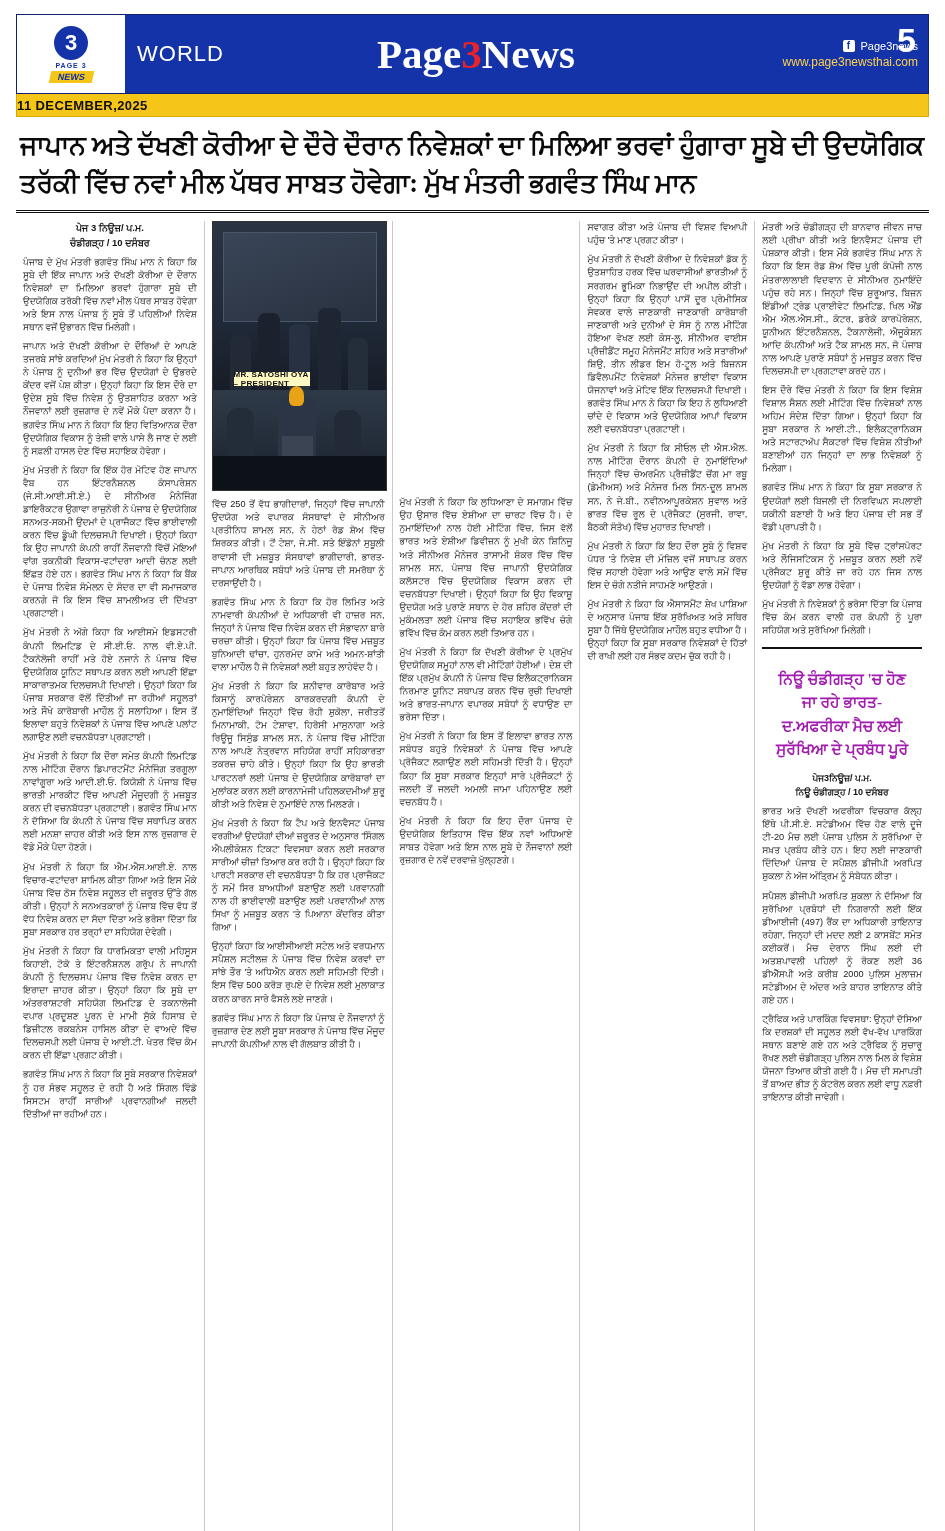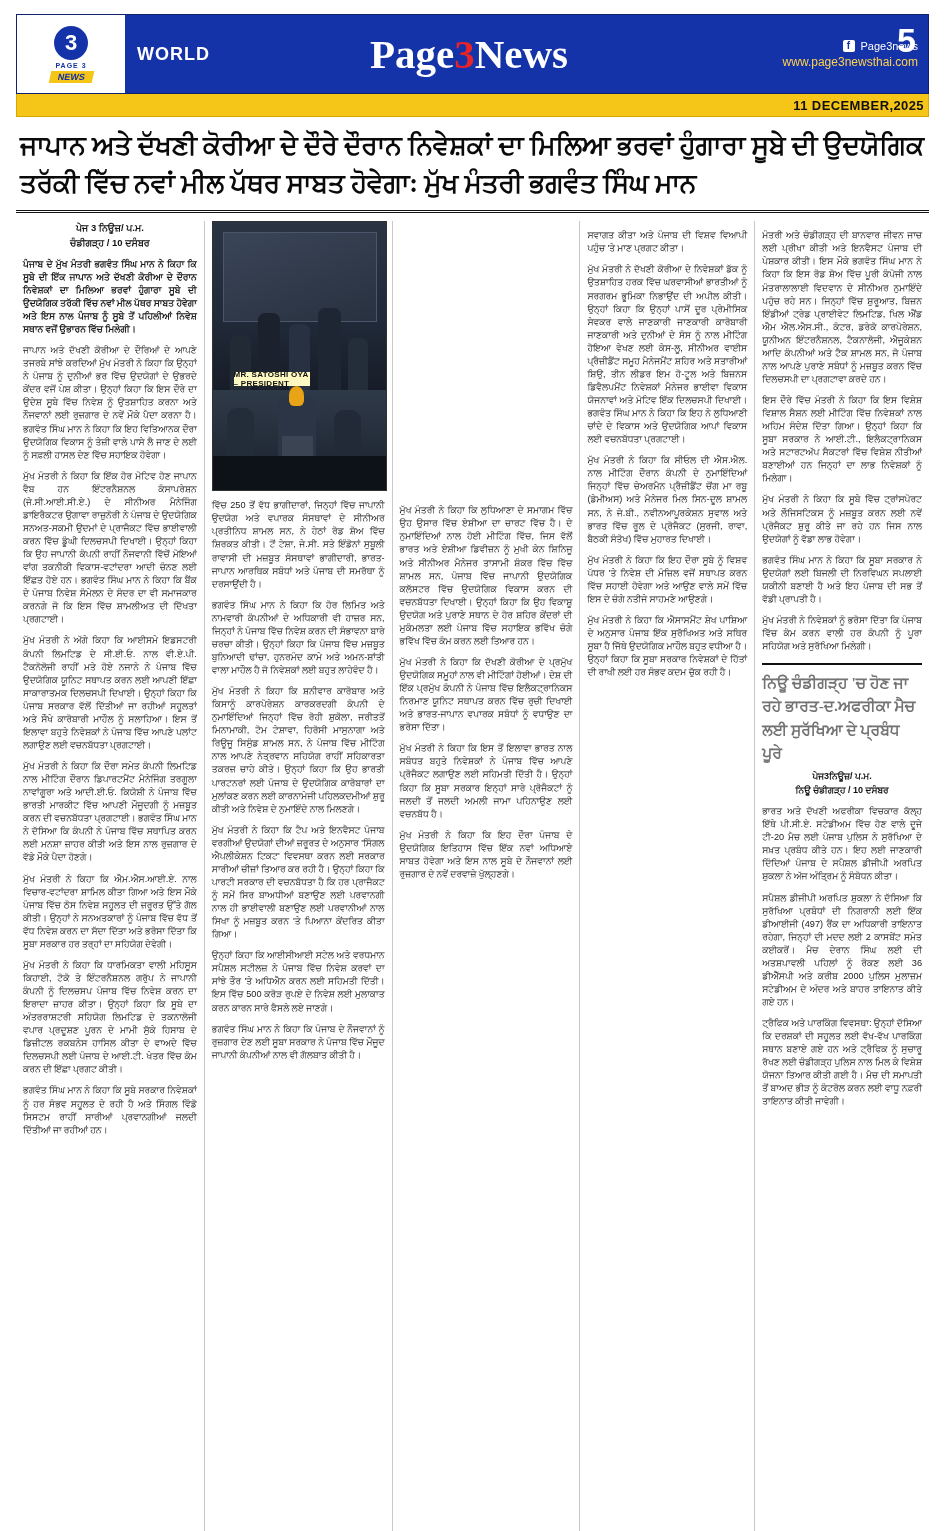--- a/index.html
+++ b/index.html
@@ -6,50 +6,50 @@
   body{width:945px;height:1531px;font-family:"Liberation Sans",sans-serif;color:#111;}
   .page{position:relative;width:945px;height:1531px;background:#fff;box-sizing:border-box;padding:14px 16px 10px 16px;}
 
   
   .masthead{position:relative;height:78px;background:#1533a8;border:1px solid #0e2270;display:flex;align-items:stretch;}
   .logo-box{width:108px;background:#ffffff;display:flex;flex-direction:column;align-items:center;justify-content:center;border-right:2px solid #1533a8;}
   .logo-circle{width:34px;height:34px;border-radius:50%;background:#1533a8;color:#fff;font-weight:bold;font-size:22px;display:flex;align-items:center;justify-content:center;line-height:1;}
   .logo-sub{font-size:7px;color:#1533a8;letter-spacing:1px;font-weight:bold;margin-top:2px;}
   .logo-news{background:#f5c518;color:#1533a8;font-size:9px;font-weight:bold;padding:1px 8px;margin-top:2px;transform:skewX(-12deg);}
   .section-tab{display:flex;align-items:center;padding:0 18px 0 10px;}
-  .section-tab span{color:#ffffff;font-size:18px;font-weight:bold;letter-spacing:1px;}
+  .section-tab span{color:#ffffff;font-size:22px;font-weight:normal;letter-spacing:1px;}
   .brand{flex:1;display:flex;align-items:center;justify-content:center;}
   .brand-txt{font-family:"Liberation Serif",serif;font-size:41px;font-weight:bold;color:#ffffff;letter-spacing:0px;}
   .brand-txt .red{color:#e8232a;}
   .right-info{width:208px;display:flex;flex-direction:column;align-items:flex-end;justify-content:center;padding-right:10px;color:#fff;}
   .right-row{display:flex;align-items:center;gap:6px;}
   .fb-icon{width:12px;height:12px;border-radius:2px;background:#fff;color:#1533a8;font-size:10px;font-weight:bold;line-height:12px;text-align:center;}
   .handle{font-size:11px;}
   .site{font-size:12px;color:#ffd24d;margin-top:3px;}
   .pageno{position:absolute;right:12px;top:6px;font-size:34px;font-weight:bold;color:#ffffff;}
-  .datebar{height:22px;background:#f5c518;border:1px solid #d6a800;border-top:none;display:flex;align-items:center;justify-content:flex-end;padding-right:4px;}
+  .datebar{height:22px;background:#f5c518;border:1px solid #d6a800;border-top:none;display:flex;align-items:center;justify-content:flex-start;padding-right:12px;}
   .datebar span{font-size:13px;font-weight:bold;color:#101010;letter-spacing:.4px;}
 
   
   .headline{margin-top:10px;padding:0 4px 8px 4px;border-bottom:3px double #111;}
   .headline h1{margin:0;font-family:"Liberation Serif",serif;font-size:26.5px;line-height:1.42;font-weight:bold;text-align:left;color:#0a0a0a;letter-spacing:-0.2px;}
 
   
   .content{display:flex;margin-top:8px;height:1340px;}
   .col{box-sizing:border-box;padding:0 7px;}
   .col + .col{border-left:1px solid #c9c9c9;}
   .c1{width:188px;}
   .c2{width:188px;}
   .c3{width:188px;}
   .c4{width:175px;}
   .c5{width:175px;}
 
   .byline{font-size:9.5px;text-align:center;line-height:1.5;color:#111;margin-bottom:6px;font-weight:bold;}
   .byline .l2{font-weight:bold;}
-  p.body{margin:8px 0 6px 0;font-size:9.2px;line-height:1.42;text-align:justify;color:#1a1a1a;word-spacing:-0.3px;}
+  p.body{margin:0 0 6px 0;font-size:9.2px;line-height:1.42;text-align:justify;color:#1a1a1a;word-spacing:-0.3px;}
 
   
   .photo-wrap{width:100%;margin:0 0 7px 0;}
   .photo{position:relative;width:100%;height:268px;background:#1d2430;overflow:hidden;border:1px solid #333;}
   .ph-top{position:absolute;left:0;top:0;right:0;height:168px;background:linear-gradient(180deg,#2b3442 0%,#202938 60%,#171d28 100%);}
   .ph-screen{position:absolute;left:6%;top:6%;width:88%;height:52%;background:linear-gradient(160deg,#3a4558,#28313f);border:1px solid #4a566b;}
   .figure{position:absolute;bottom:0;background:#10151d;border-radius:7px 7px 0 0;}
   .f1{left:10%;width:12%;height:58%;background:#222a36;}
   .f2{left:26%;width:13%;height:66%;background:#1b222d;}
   .f3{left:44%;width:12%;height:62%;background:#283141;}
@@ -60,23 +60,23 @@
   .desk{position:absolute;left:0;bottom:0;right:0;height:34px;background:#0d1118;}
   .seated{position:absolute;bottom:34px;border-radius:10px 10px 0 0;}
   .s1{left:8%;width:16%;height:48px;background:#232c39;}
   .s2{left:38%;width:22%;height:60px;background:#2b3545;}
   .turban{position:absolute;left:44%;bottom:84px;width:9%;height:20px;background:#e8a317;border-radius:50% 50% 30% 30%;}
   .s3{left:70%;width:16%;height:46px;background:#222a37;}
   .mics{position:absolute;left:40%;bottom:30px;width:18%;height:24px;background:rgba(255,255,255,0.08);}
 
   
   .sub-head{margin:10px 0 6px 0;padding-top:6px;border-top:2px solid #111;}
-  .sub-head h2{margin:0;font-family:"Liberation Serif",serif;font-size:15.5px;line-height:1.5;font-weight:bold;color:#737373;}
+  .sub-head h2{margin:12px;font-family:"Liberation Serif",serif;font-size:15.5px;line-height:1.5;font-weight:bold;color:#a21caf;text-align:center;}
   .sub-byline{font-size:9px;text-align:center;line-height:1.5;margin:4px 0 6px 0;font-weight:bold;}
-  .lead-small{font-size:9.2px;font-weight:bold;}
+  .lead-small{font-size:9.2px;font-weight:normal;}
 </style>
 </head>
 <body>
 
 <div class="page">
 
   <div class="masthead">
     <div class="logo-box">
       <div class="logo-circle">3</div>
       <div class="logo-sub">PAGE 3</div>
@@ -167,22 +167,22 @@
       <p class="body">ਮੁੱਖ ਮੰਤਰੀ ਨੇ ਦੱਖਣੀ ਕੋਰੀਆ ਦੇ ਨਿਵੇਸ਼ਕਾਂ ਡੱਕ ਨੂੰ ਉਤਸ਼ਾਹਿਤ ਹਰਕ ਵਿੱਚ ਘਰਵਾਸੀਆਂ ਭਾਰਤੀਆਂ ਨੂੰ ਸਰਗਰਮ ਭੂਮਿਕਾ ਨਿਭਾਉਂਦ ਦੀ ਅਪੀਲ ਕੀਤੀ। ਉਨ੍ਹਾਂ ਕਿਹਾ ਕਿ ਉਨ੍ਹਾਂ ਪਾਸੋਂ ਦੂਰ ਪ੍ਰੇਮੀਸਿਕ ਸੇਵਕਰ ਵਾਲੇ ਜਾਣਕਾਰੀ ਜਾਣਕਾਰੀ ਕਾਰੋਬਾਰੀ ਜਾਣਕਾਰੀ ਅਤੇ ਦੁਨੀਆਂ ਦੇ ਸੰਸ ਨੂੰ ਨਾਲ ਮੀਟਿੰਗ ਹੋਇਆ ਵੇਖਣ ਲਈ ਕੇਸ-ਲੂ, ਸੀਨੀਅਰ ਵਾਈਸ ਪ੍ਰੈਜ਼ੀਡੈਂਟ ਸਮੂਹ ਮੈਨੇਜਮੈਂਟ ਸ਼ਹਿਰ ਅਤੇ ਸਤਾਰੀਆਂ ਸ਼ਿਉ, ਤੀਨ ਲੀਡਰ ਇਮ ਹੋ-ਟੂਲ ਅਤੇ ਬਿਜ਼ਨਸ ਡਿਵੈਲਪਮੈਂਟ ਨਿਵੇਸ਼ਕਾਂ ਮੈਨੇਜਰ ਭਾਈਵਾ ਵਿਕਾਸ ਯੋਜਨਾਵਾਂ ਅਤੇ ਮੋਟਿਵ ਇੱਕ ਦਿਲਚਸਪੀ ਦਿਖਾਈ। ਭਗਵੰਤ ਸਿੰਘ ਮਾਨ ਨੇ ਕਿਹਾ ਕਿ ਇਹ ਨੇ ਲੁਧਿਆਣੀ ਚਾਂਦੇ ਦੇ ਵਿਕਾਸ ਅਤੇ ਉਦਯੋਗਿਕ ਆਪਾਂ ਵਿਕਾਸ ਲਈ ਵਚਨਬੱਧਤਾ ਪ੍ਰਗਟਾਈ।</p>
       <p class="body">ਮੁੱਖ ਮੰਤਰੀ ਨੇ ਕਿਹਾ ਕਿ ਸੀਓਲ ਦੀ ਐਸ.ਐਲ. ਨਾਲ ਮੀਟਿੰਗ ਦੌਰਾਨ ਕੰਪਨੀ ਦੇ ਨੁਮਾਇੰਦਿਆਂ ਜਿਨ੍ਹਾਂ ਵਿੱਚ ਚੇਅਰਮੈਨ ਪ੍ਰੈਜ਼ੀਡੈਂਟ ਚੋਂਗ ਮਾ ਰਬੂ (ਡੇਮੀਅਸ) ਅਤੇ ਮੈਨੇਜਰ ਮਿਲ ਸਿਨ-ਦੂਲ ਸ਼ਾਮਲ ਸਨ, ਨੇ ਜੇ.ਬੀ., ਨਵੀਨਆਪੂਰਕੇਸ਼ਨ ਸੁਵਾਲ ਅਤੇ ਭਾਰਤ ਵਿੱਚ ਰੂਲ ਦੇ ਪ੍ਰੋਜੈਕਟ (ਸੁਰਜੀ, ਰਾਵਾ, ਬੈਠਕੀ ਸੰਤੋਖ) ਵਿੱਚ ਮੁਹਾਰਤ ਦਿਖਾਈ।</p>
       <p class="body">ਮੁੱਖ ਮੰਤਰੀ ਨੇ ਕਿਹਾ ਕਿ ਇਹ ਦੌਰਾ ਸੂਬੇ ਨੂੰ ਵਿਸ਼ਵ ਪੱਧਰ 'ਤੇ ਨਿਵੇਸ਼ ਦੀ ਮੰਜ਼ਿਲ ਵਜੋਂ ਸਥਾਪਤ ਕਰਨ ਵਿੱਚ ਸਹਾਈ ਹੋਵੇਗਾ ਅਤੇ ਆਉਣ ਵਾਲੇ ਸਮੇਂ ਵਿੱਚ ਇਸ ਦੇ ਚੰਗੇ ਨਤੀਜੇ ਸਾਹਮਣੇ ਆਉਣਗੇ।</p>
       <p class="body">ਮੁੱਖ ਮੰਤਰੀ ਨੇ ਕਿਹਾ ਕਿ ਐਸਾਸਮੈਂਟ ਸ਼ੇਖ ਪਾਸ਼ਿਆ ਦੇ ਅਨੁਸਾਰ ਪੰਜਾਬ ਇੱਕ ਸੁਰੱਖਿਅਤ ਅਤੇ ਸਥਿਰ ਸੂਬਾ ਹੈ ਜਿੱਥੇ ਉਦਯੋਗਿਕ ਮਾਹੌਲ ਬਹੁਤ ਵਧੀਆ ਹੈ। ਉਨ੍ਹਾਂ ਕਿਹਾ ਕਿ ਸੂਬਾ ਸਰਕਾਰ ਨਿਵੇਸ਼ਕਾਂ ਦੇ ਹਿੱਤਾਂ ਦੀ ਰਾਖੀ ਲਈ ਹਰ ਸੰਭਵ ਕਦਮ ਚੁੱਕ ਰਹੀ ਹੈ।</p>
       <p class="body"></p>
     </div>
 
     <div class="col c5">
       <p class="body">ਮੰਤਰੀ ਅਤੇ ਚੰਡੀਗੜ੍ਹ ਦੀ ਬਾਨਵਾਰ ਜੀਵਨ ਜਾਚ ਲਈ ਪ੍ਰੀਖਾ ਕੀਤੀ ਅਤੇ ਇਨਵੈਸਟ ਪੰਜਾਬ ਦੀ ਪੇਸ਼ਕਾਰ ਕੀਤੀ। ਇਸ ਮੌਕੇ ਭਗਵੰਤ ਸਿੰਘ ਮਾਨ ਨੇ ਕਿਹਾ ਕਿ ਇਸ ਰੋਡ ਸ਼ੋਅ ਵਿੱਚ ਪੂਰੀ ਕੰਪੋਜੀ ਨਾਲ ਮੰਤਰਾਲਾਲਾਈ ਵਿਦਵਾਨ ਦੇ ਸੀਨੀਅਰ ਨੁਮਾਇੰਦੇ ਪਹੁੰਚ ਰਹੇ ਸਨ। ਜਿਨ੍ਹਾਂ ਵਿੱਚ ਸ਼ੁਰੂਆਤ, ਬਿਜ਼ਨ ਇੰਡੀਆਂ ਟ੍ਰੇਡ ਪ੍ਰਾਈਵੇਟ ਲਿਮਟਿਡ, ਖਿਲ ਐਂਡ ਐਮ ਐਲ.ਐਸ.ਸੀ., ਕੰਟਰ, ਡਰੇਕੋ ਕਾਰਪੋਰੇਸ਼ਨ, ਯੂਨੀਅਨ ਇੰਟਰਨੈਸ਼ਨਲ, ਟੈਕਨਾਲੋਜੀ, ਐਜੂਕੇਸ਼ਨ ਆਦਿ ਕੰਪਨੀਆਂ ਅਤੇ ਟੈਕ ਸ਼ਾਮਲ ਸਨ, ਜੋ ਪੰਜਾਬ ਨਾਲ ਆਪਣੇ ਪੁਰਾਣੇ ਸਬੰਧਾਂ ਨੂੰ ਮਜ਼ਬੂਤ ਕਰਨ ਵਿੱਚ ਦਿਲਚਸਪੀ ਦਾ ਪ੍ਰਗਟਾਵਾ ਕਰਦੇ ਹਨ।</p>
       <p class="body">ਇਸ ਦੌਰੇ ਵਿੱਚ ਮੰਤਰੀ ਨੇ ਕਿਹਾ ਕਿ ਇਸ ਵਿਸ਼ੇਸ਼ ਵਿਸ਼ਾਲ ਸੈਸ਼ਨ ਲਈ ਮੀਟਿੰਗ ਵਿੱਚ ਨਿਵੇਸ਼ਕਾਂ ਨਾਲ ਅਹਿਮ ਸੰਦੇਸ਼ ਦਿੱਤਾ ਗਿਆ। ਉਨ੍ਹਾਂ ਕਿਹਾ ਕਿ ਸੂਬਾ ਸਰਕਾਰ ਨੇ ਆਈ.ਟੀ., ਇਲੈਕਟ੍ਰਾਨਿਕਸ ਅਤੇ ਸਟਾਰਟਅੱਪ ਸੈਕਟਰਾਂ ਵਿੱਚ ਵਿਸ਼ੇਸ਼ ਨੀਤੀਆਂ ਬਣਾਈਆਂ ਹਨ ਜਿਨ੍ਹਾਂ ਦਾ ਲਾਭ ਨਿਵੇਸ਼ਕਾਂ ਨੂੰ ਮਿਲੇਗਾ।</p>
+      <p class="body">ਭਗਵੰਤ ਸਿੰਘ ਮਾਨ ਨੇ ਕਿਹਾ ਕਿ ਸੂਬਾ ਸਰਕਾਰ ਨੇ ਉਦਯੋਗਾਂ ਲਈ ਬਿਜਲੀ ਦੀ ਨਿਰਵਿਘਨ ਸਪਲਾਈ ਯਕੀਨੀ ਬਣਾਈ ਹੈ ਅਤੇ ਇਹ ਪੰਜਾਬ ਦੀ ਸਭ ਤੋਂ ਵੱਡੀ ਪ੍ਰਾਪਤੀ ਹੈ।</p>
       <p class="body">ਮੁੱਖ ਮੰਤਰੀ ਨੇ ਕਿਹਾ ਕਿ ਸੂਬੇ ਵਿੱਚ ਟ੍ਰਾਂਸਪੋਰਟ ਅਤੇ ਲੌਜਿਸਟਿਕਸ ਨੂੰ ਮਜ਼ਬੂਤ ਕਰਨ ਲਈ ਨਵੇਂ ਪ੍ਰੋਜੈਕਟ ਸ਼ੁਰੂ ਕੀਤੇ ਜਾ ਰਹੇ ਹਨ ਜਿਸ ਨਾਲ ਉਦਯੋਗਾਂ ਨੂੰ ਵੱਡਾ ਲਾਭ ਹੋਵੇਗਾ।</p>
-      <p class="body">ਭਗਵੰਤ ਸਿੰਘ ਮਾਨ ਨੇ ਕਿਹਾ ਕਿ ਸੂਬਾ ਸਰਕਾਰ ਨੇ ਉਦਯੋਗਾਂ ਲਈ ਬਿਜਲੀ ਦੀ ਨਿਰਵਿਘਨ ਸਪਲਾਈ ਯਕੀਨੀ ਬਣਾਈ ਹੈ ਅਤੇ ਇਹ ਪੰਜਾਬ ਦੀ ਸਭ ਤੋਂ ਵੱਡੀ ਪ੍ਰਾਪਤੀ ਹੈ।</p>
       <p class="body">ਮੁੱਖ ਮੰਤਰੀ ਨੇ ਨਿਵੇਸ਼ਕਾਂ ਨੂੰ ਭਰੋਸਾ ਦਿੱਤਾ ਕਿ ਪੰਜਾਬ ਵਿੱਚ ਕੰਮ ਕਰਨ ਵਾਲੀ ਹਰ ਕੰਪਨੀ ਨੂੰ ਪੂਰਾ ਸਹਿਯੋਗ ਅਤੇ ਸੁਰੱਖਿਆ ਮਿਲੇਗੀ।</p>
 
       <div class="sub-head">
         <h2>ਨਿਊ ਚੰਡੀਗੜ੍ਹ 'ਚ ਹੋਣ ਜਾ ਰਹੇ ਭਾਰਤ-ਦ.ਅਫਰੀਕਾ ਮੈਚ ਲਈ ਸੁਰੱਖਿਆ ਦੇ ਪ੍ਰਬੰਧ ਪੂਰੇ</h2>
       </div>
       <div class="sub-byline">
         <div>ਪੇਜ3ਨਿਊਜ਼/ ਪ.ਮ.</div>
         <div>ਨਿਊ ਚੰਡੀਗੜ੍ਹ / 10 ਦਸੰਬਰ</div>
       </div>
       <p class="body">ਭਾਰਤ ਅਤੇ ਦੱਖਣੀ ਅਫਰੀਕਾ ਵਿਚਕਾਰ ਕੱਲ੍ਹ ਇੱਥੇ ਪੀ.ਸੀ.ਏ. ਸਟੇਡੀਅਮ ਵਿੱਚ ਹੋਣ ਵਾਲੇ ਦੂਜੇ ਟੀ-20 ਮੈਚ ਲਈ ਪੰਜਾਬ ਪੁਲਿਸ ਨੇ ਸੁਰੱਖਿਆ ਦੇ ਸਖ਼ਤ ਪ੍ਰਬੰਧ ਕੀਤੇ ਹਨ। ਇਹ ਲਈ ਜਾਣਕਾਰੀ ਦਿੰਦਿਆਂ ਪੰਜਾਬ ਦੇ ਸਪੈਸ਼ਲ ਡੀਜੀਪੀ ਅਰਪਿਤ ਸ਼ੁਕਲਾ ਨੇ ਅੱਜ ਅੰਤ੍ਰਿਮ ਨੂੰ ਸੰਬੋਧਨ ਕੀਤਾ।</p>

